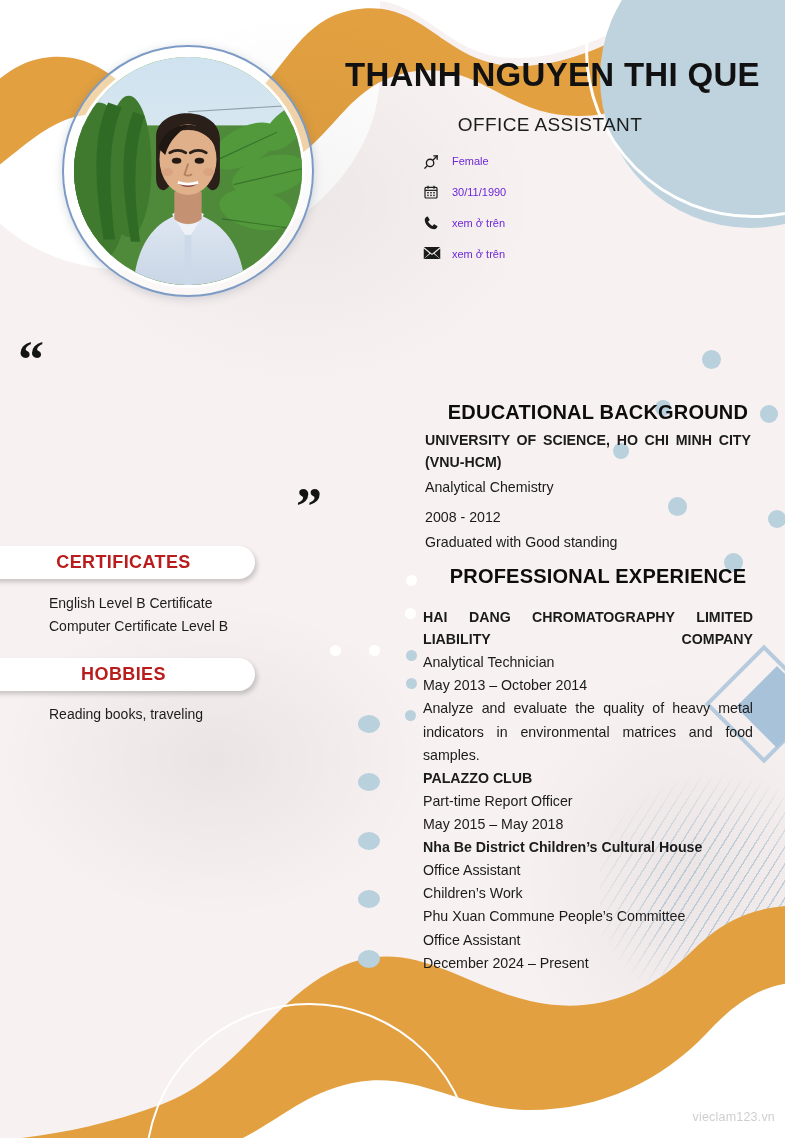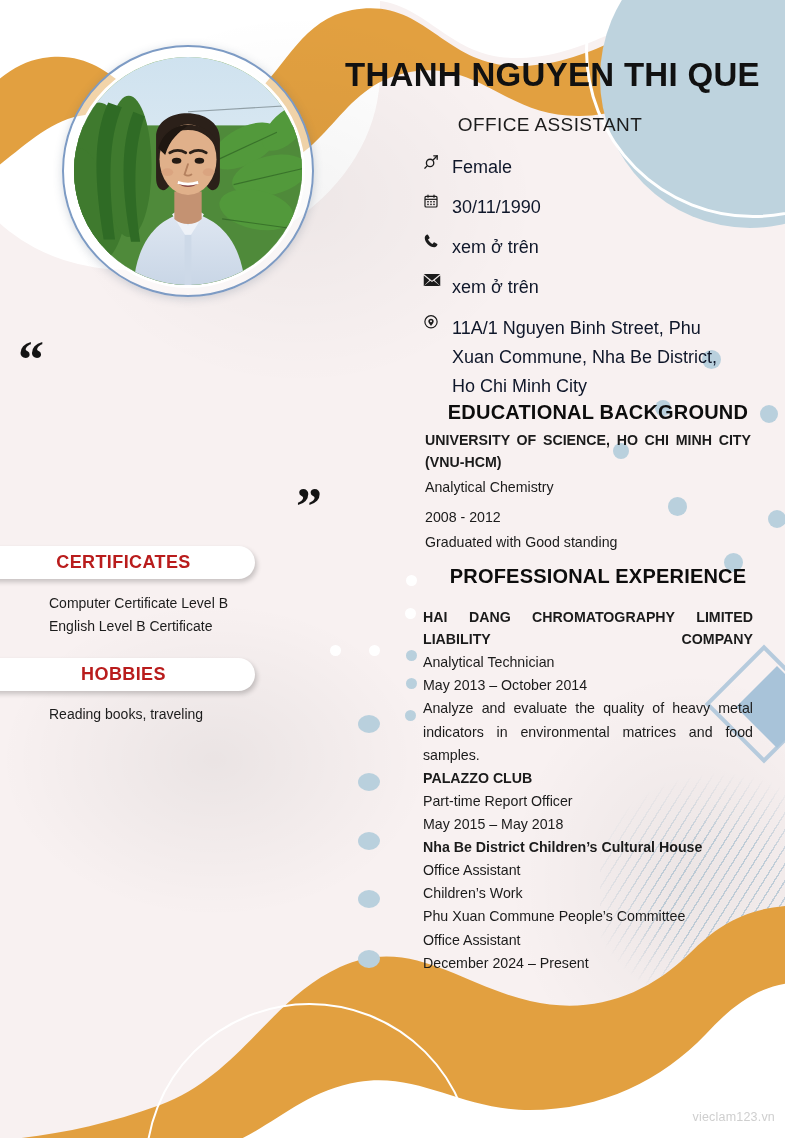--- a/index.html
+++ b/index.html
@@ -119,21 +119,21 @@
   
   .contacts{position:absolute;left:423px;top:153px;width:340px;}
   .contact-row{display:flex;align-items:flex-start;margin-bottom:11px;}
   .contact-icon{
     width:26px;min-width:26px;height:20px;
     display:flex;align-items:flex-start;justify-content:flex-start;
     color:#1b1b1b;
   }
   .contact-icon svg{display:block;}
   .contact-text{
-    font-size:18px;color:#0f172a;line-height:1.62;
+    font-size:11px;color:#6d28d9;line-height:1.62;
     padding-left:3px;
   }
 
   
   .quote-mark{
     position:absolute;font-weight:bold;color:#141414;
     font-size:52px;line-height:1;font-family:"Liberation Serif",serif;
   }
   .qm-open{left:18px;top:334px;}
   .qm-close{left:296px;top:481px;}
@@ -366,42 +366,32 @@
         <svg width="18" height="14" viewBox="0 0 24 18" fill="#1b1b1b">
           <path d="M1 1 L23 1 L12 10 Z"></path>
           <path d="M1 3 L1 17 L8.6 9.2 Z"></path>
           <path d="M23 3 L23 17 L15.4 9.2 Z"></path>
           <path d="M1 17 L23 17 L14.2 10 L12 11.8 L9.8 10 Z"></path>
         </svg>
       </span>
       <span class="contact-text">xem ở trên</span>
     </div>
 
-    <div class="contact-row">
-      <span class="contact-icon">
-        <svg width="16" height="17" viewBox="0 0 24 24" fill="none" stroke="#1b1b1b" stroke-width="1.8">
-          <circle cx="12" cy="11" r="9.2"></circle>
-          <path d="M12 6.2 C9.6 6.2 8 8 8 10.1 C8 12.8 12 17 12 17 C12 17 16 12.8 16 10.1 C16 8 14.4 6.2 12 6.2 Z" fill="#1b1b1b" stroke="none"></path>
-          <circle cx="12" cy="10" r="1.5" fill="#f8f1f1" stroke="none"></circle>
-        </svg>
-      </span>
-      <span class="contact-text" style="width:286px">11A/1 Nguyen Binh Street, Phu Xuan Commune, Nha Be District, Ho Chi Minh City</span>
-    </div>
 
   </div>
 
   <div class="quote-mark qm-open">“</div>
   <div class="quote-mark qm-close">”</div>
 
   <div class="pill pill-certificates">
     <span>CERTIFICATES</span>
   </div>
   <div class="left-list list-certificates">
+    <div>English Level B Certificate</div>
     <div>Computer Certificate Level B</div>
-    <div>English Level B Certificate</div>
   </div>
 
   <div class="pill pill-hobbies">
     <span>HOBBIES</span>
   </div>
   <div class="left-list list-hobbies">
     <div>Reading books, traveling</div>
   </div>
 
   <div class="section-title title-education">EDUCATIONAL BACKGROUND</div>

